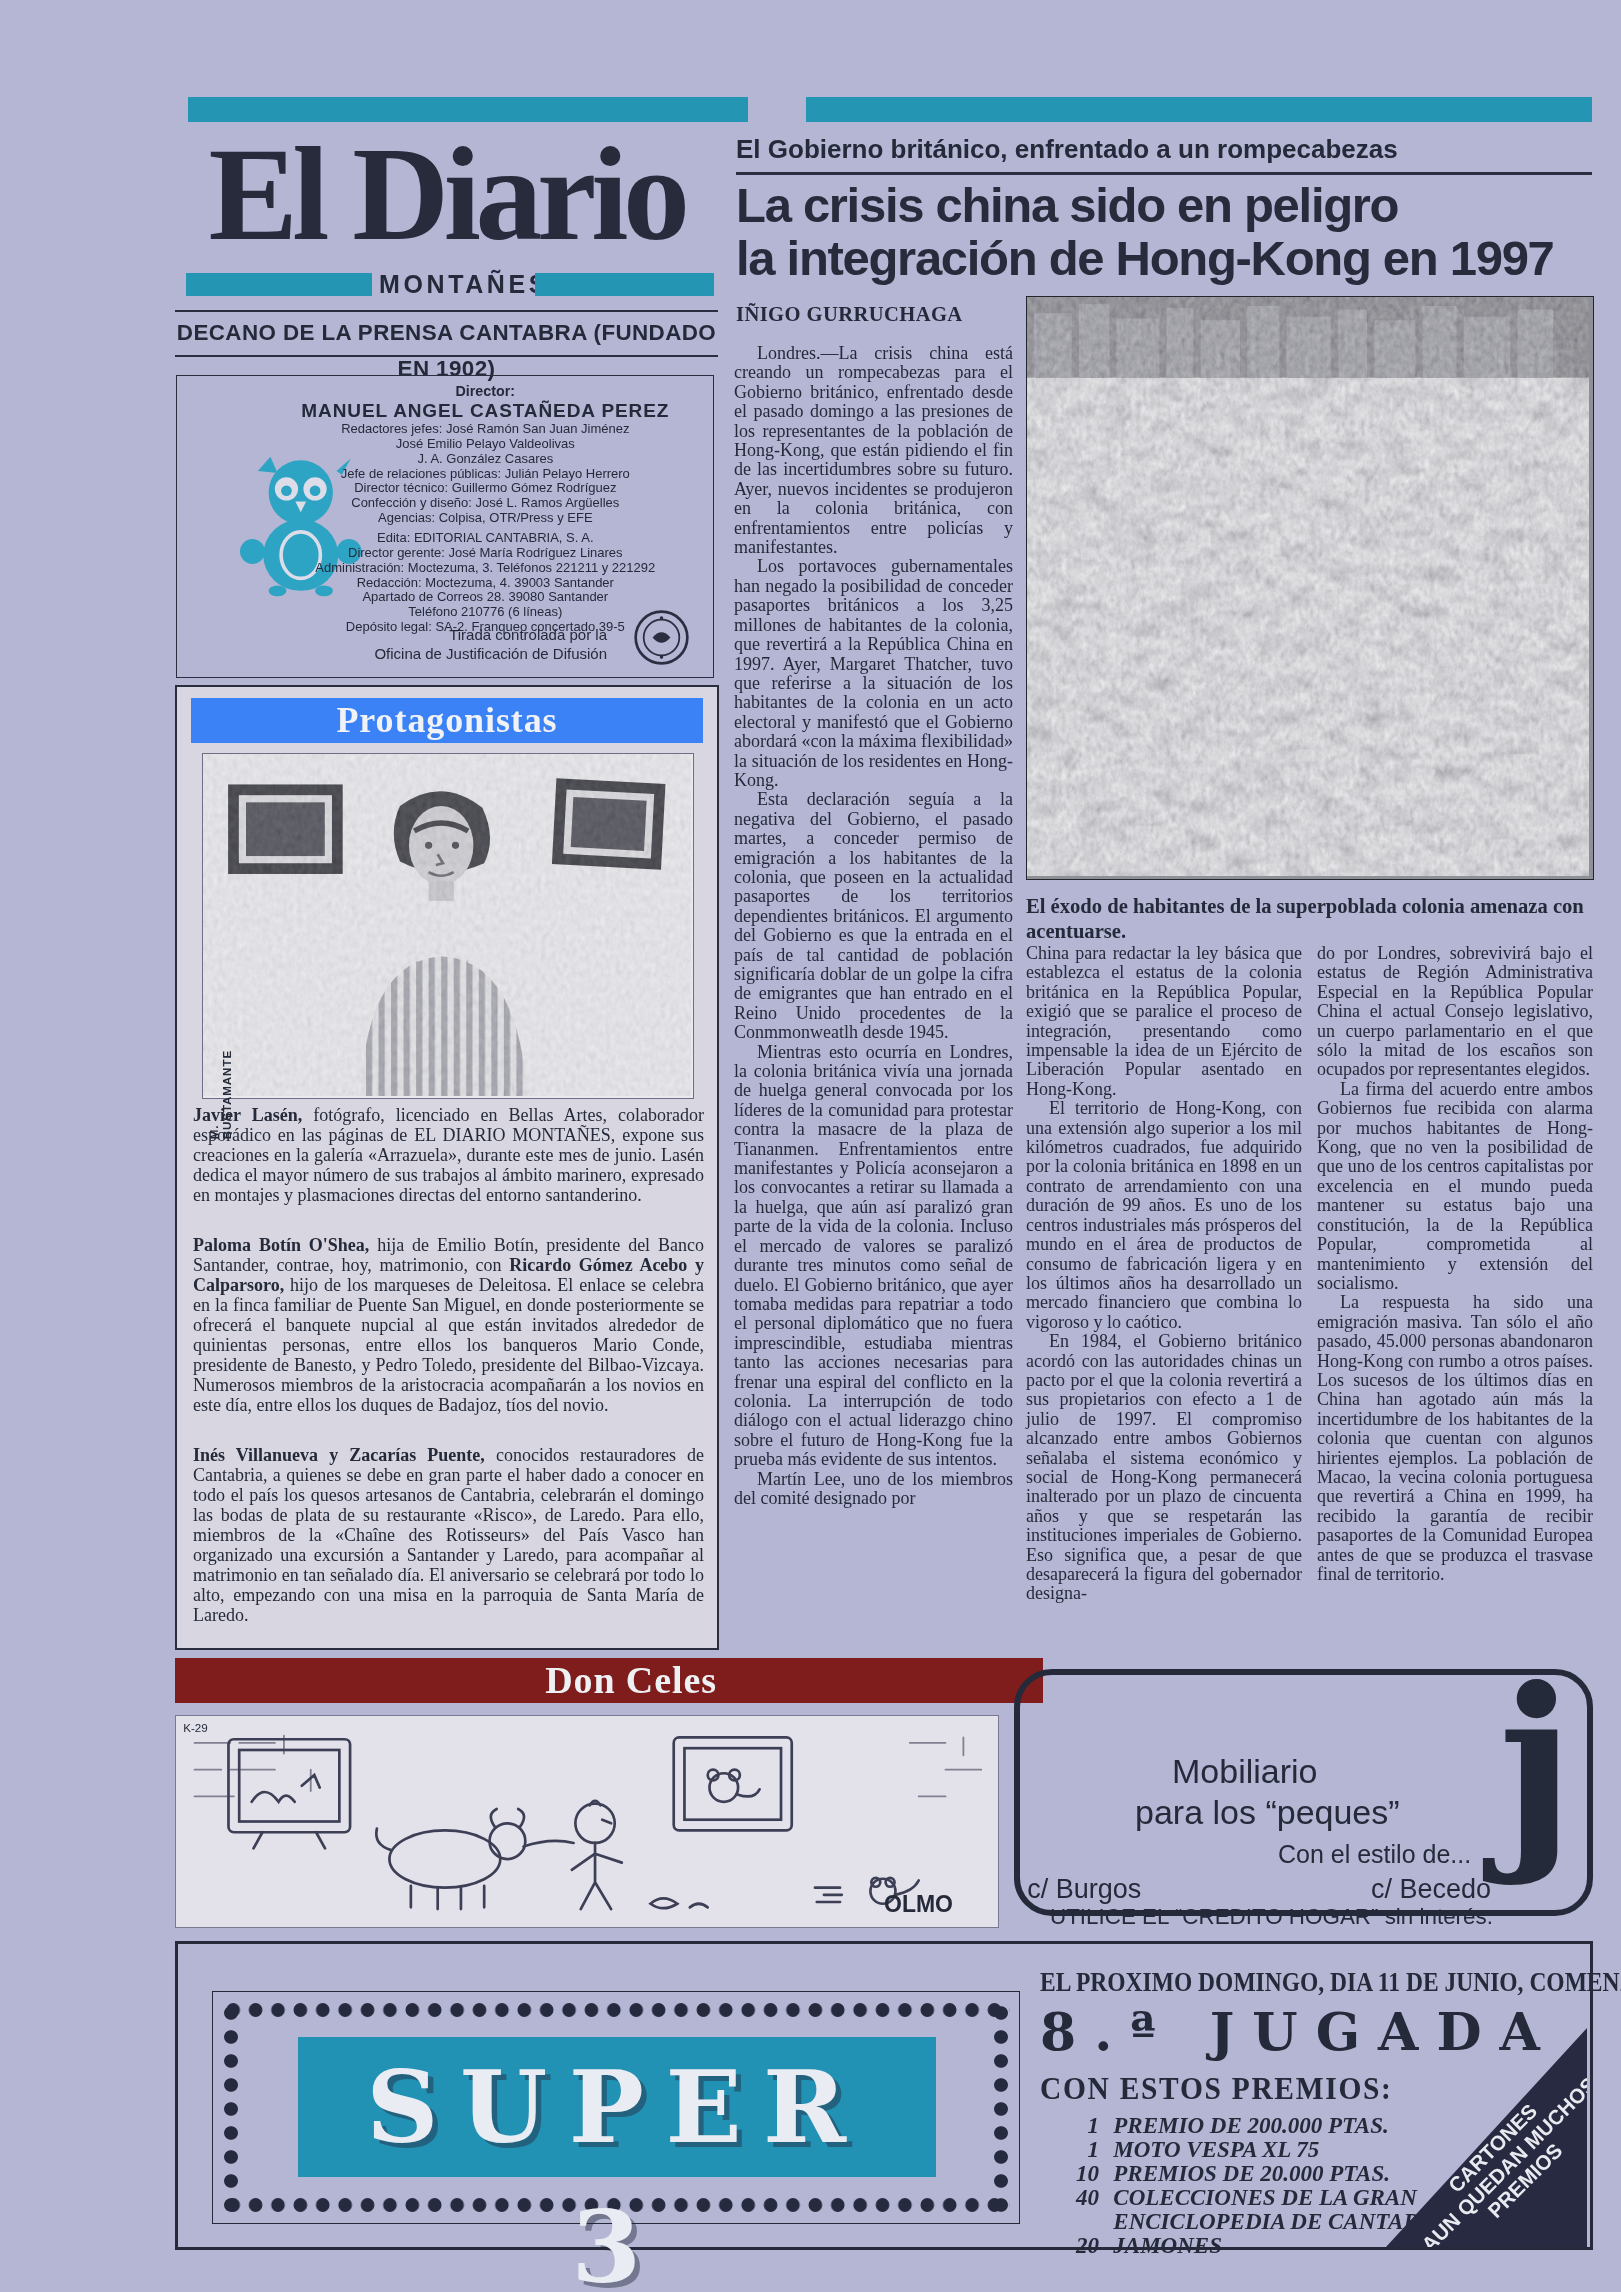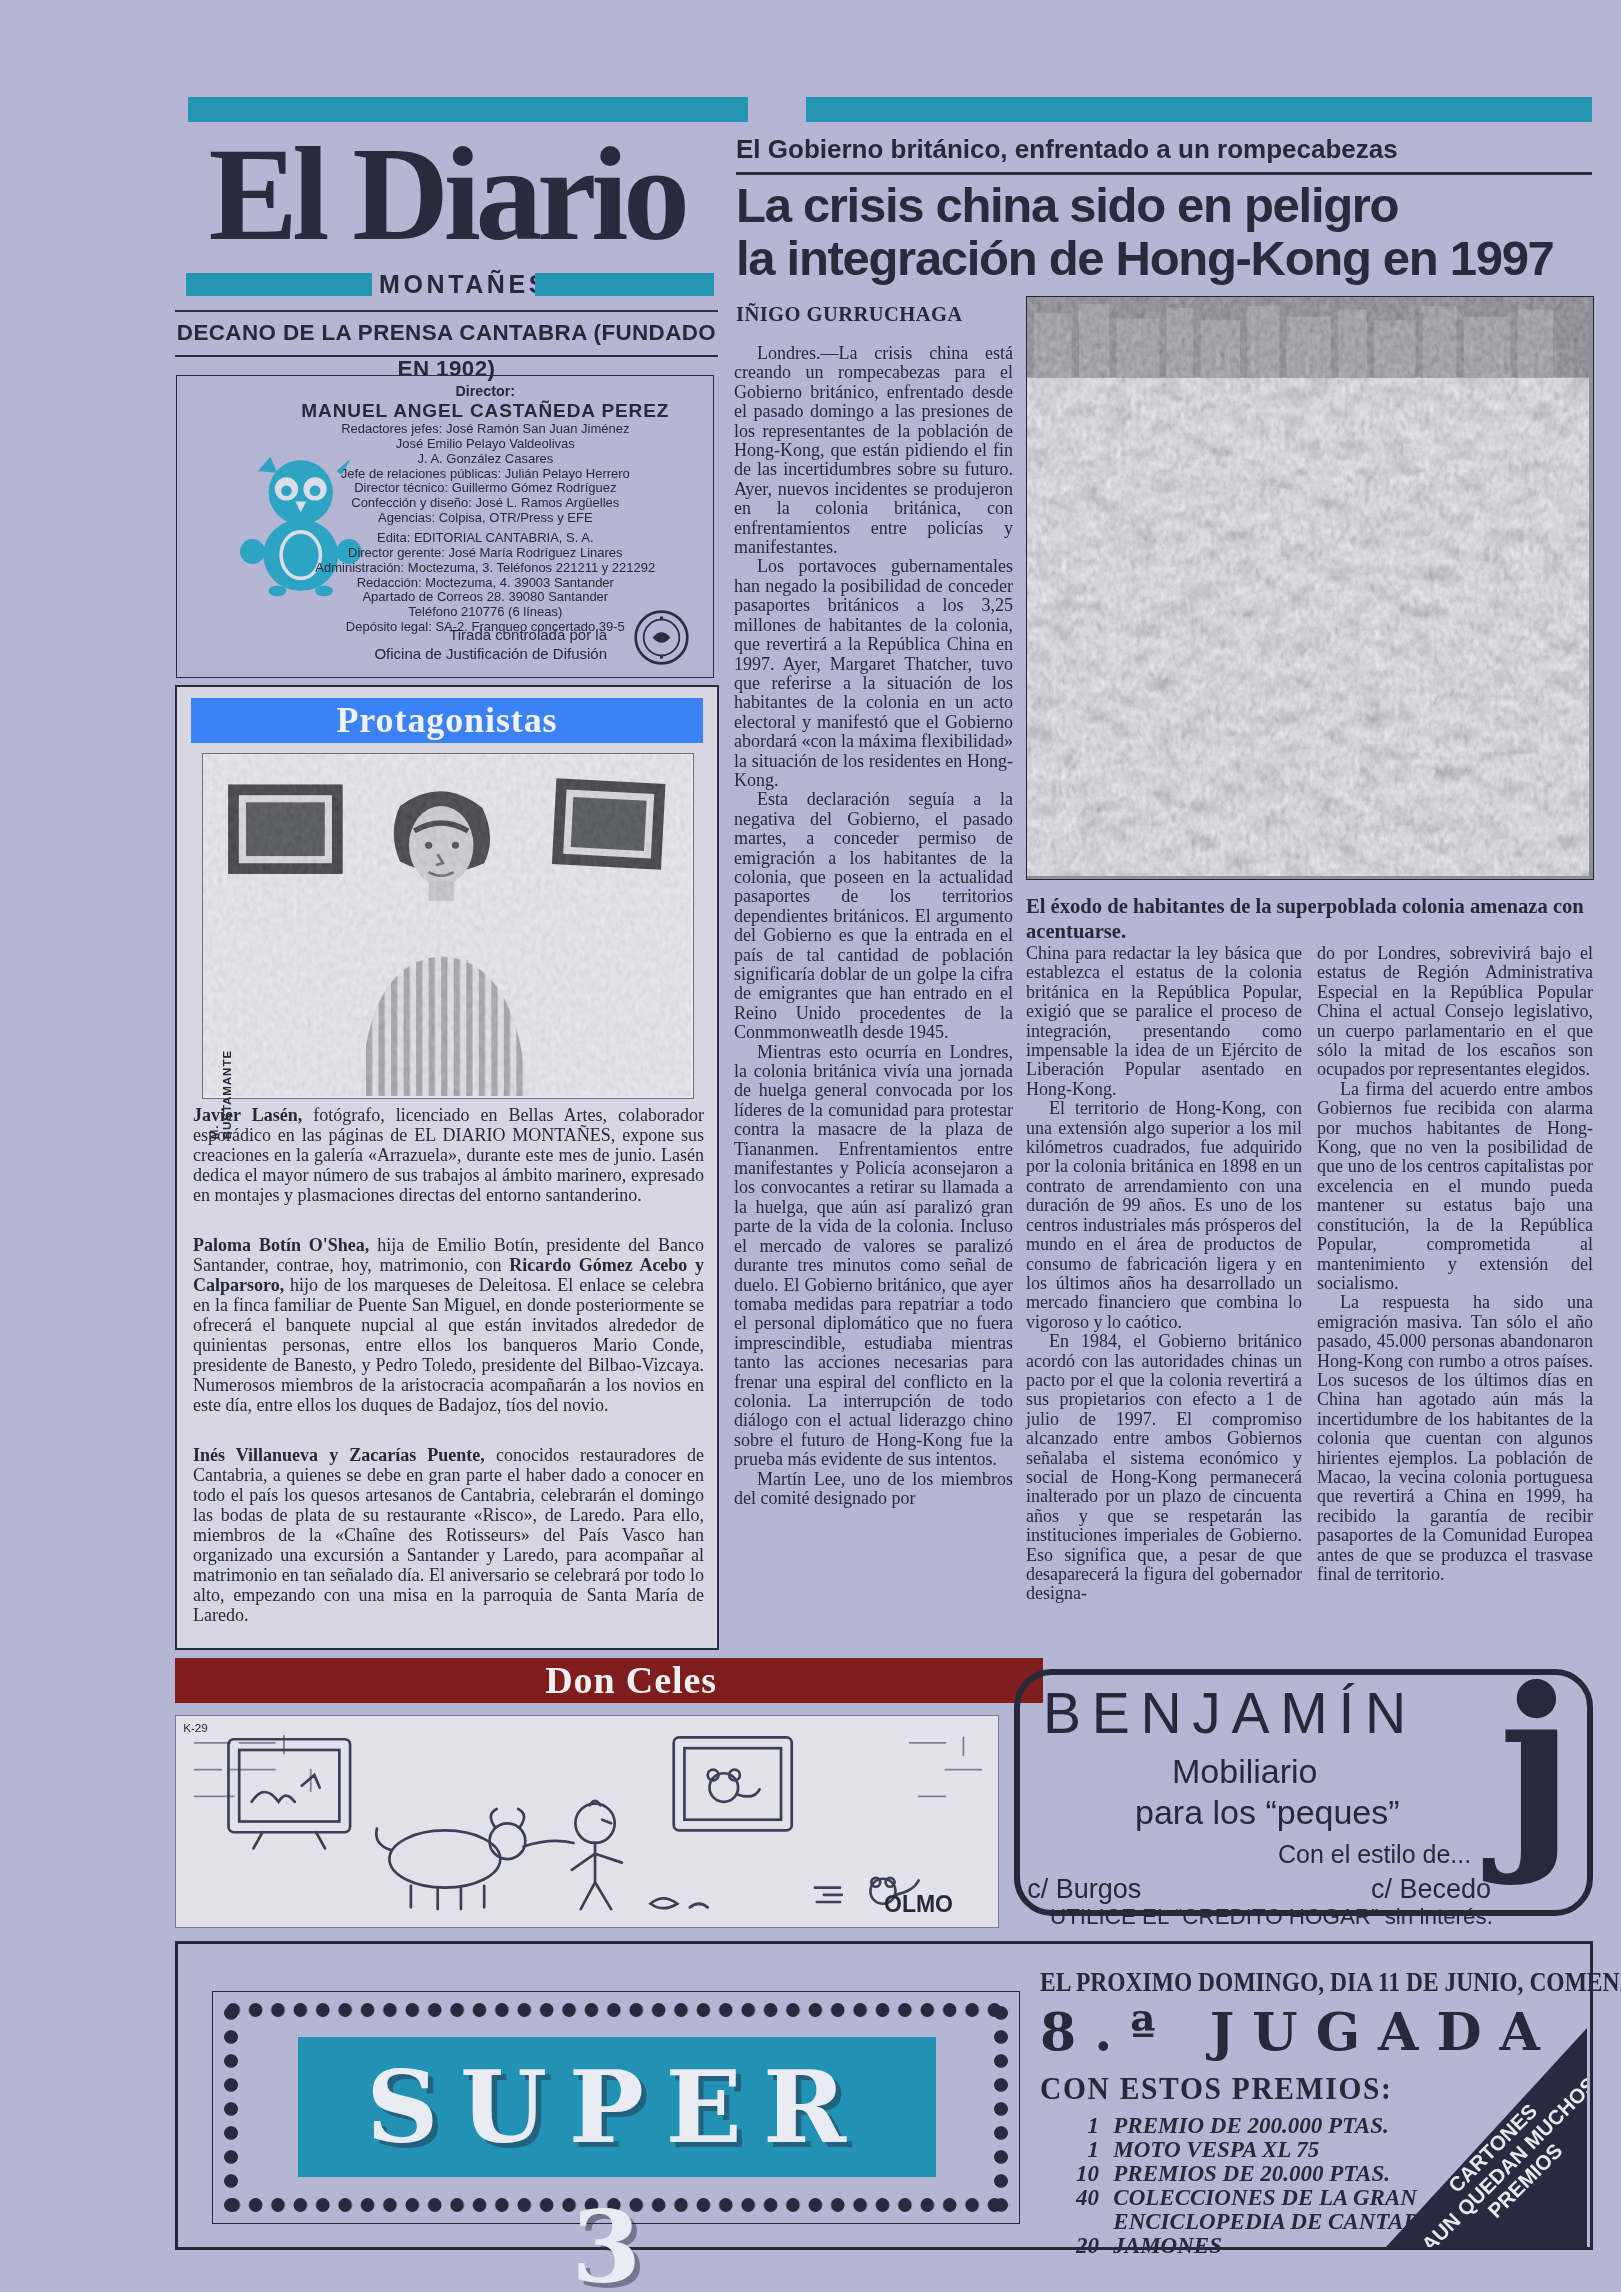--- a/index.html
+++ b/index.html
@@ -357,21 +357,20 @@
         <path d="M804 200 q20 -4 26 -16"></path>
         <path d="M742 192 h-28 M744 200 h-20 M742 208 h-26"></path>
         <path d="M530 210 q14 -12 30 0 q-16 10 -30 0 Z M574 214 q10 -8 20 0"></path>
       </g>
     </svg>
     <div class="comic-mark">K-29</div>
     <div class="comic-sig">OLMO</div>
   </div>
 
   <div class="abs benj">
-    <div class="benj-name">BENJAMÍN</div>
     <div class="benj-l1">Mobiliario</div>
     <div class="benj-l2">para los “peques”</div>
     <div class="benj-l3">Con el estilo de...</div>
     <div class="benj-a1">c/ Burgos</div>
     <div class="benj-a2">c/ Becedo</div>
     <div class="benj-foot">UTILICE EL “CREDITO HOGAR” sin interés.</div>
     <div class="benj-j">j</div>
   </div>
 
   <div class="abs s3">

